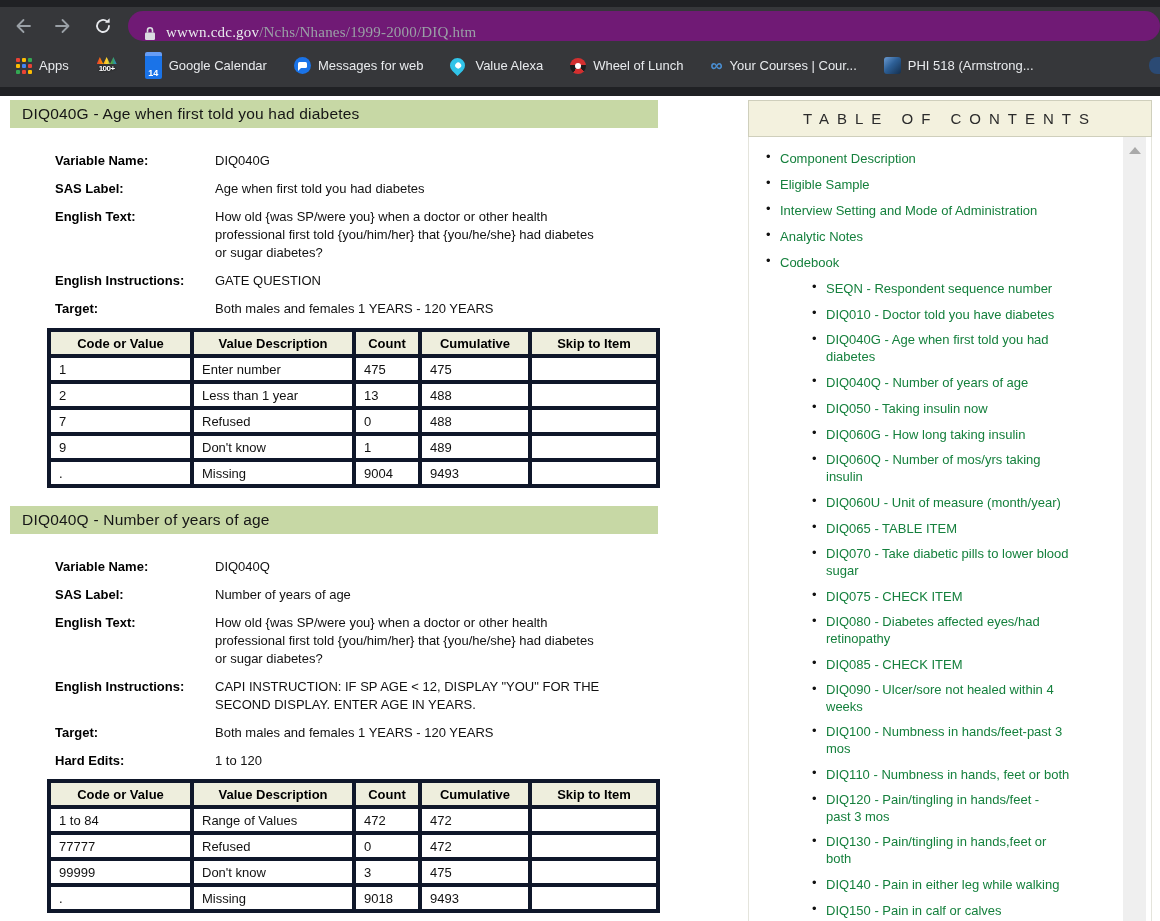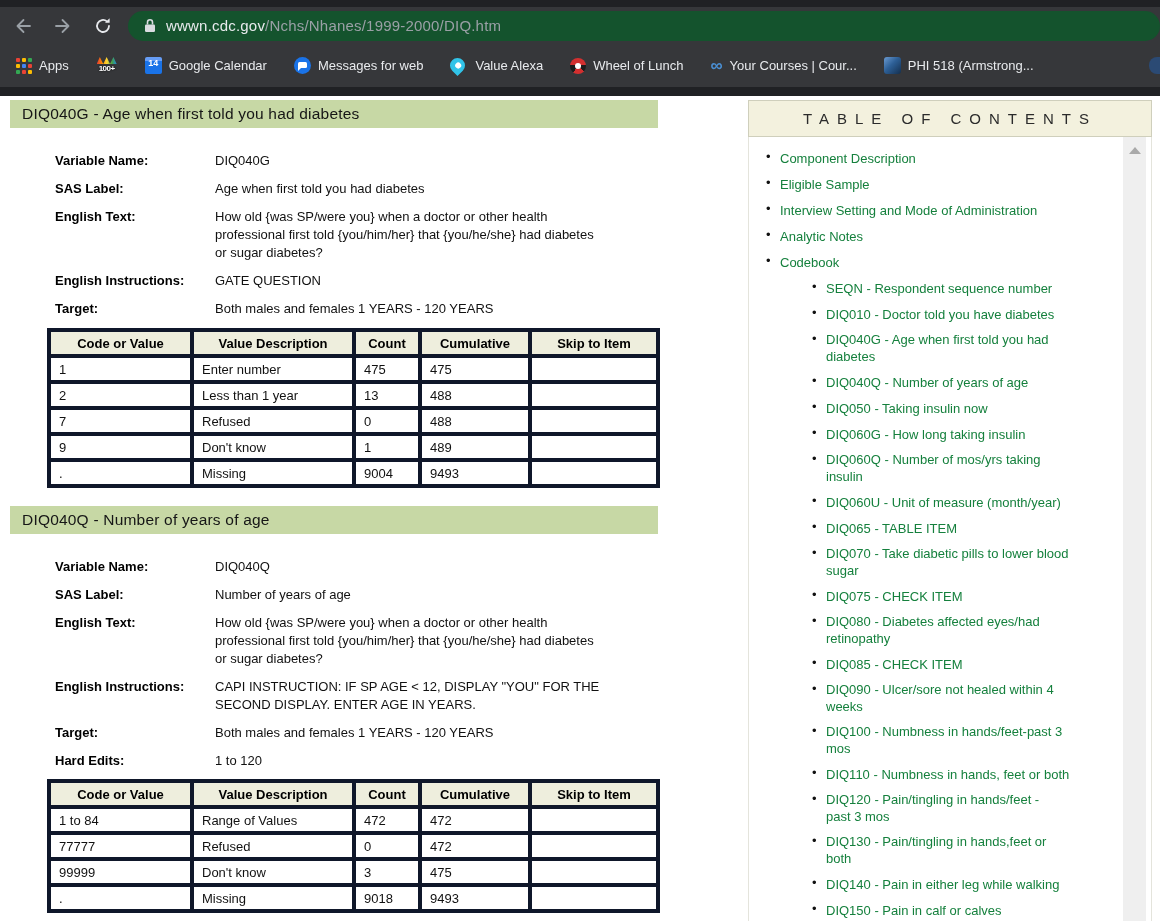--- a/index.html
+++ b/index.html
@@ -4,38 +4,38 @@
 <style>
   * { box-sizing: border-box; margin: 0; padding: 0; }
   html,body { width:1160px; height:921px; }
   body { font-family:"Liberation Sans", sans-serif; background:#fff; position:relative; overflow:hidden; }
 
   
   .chrome { position:absolute; top:0; left:0; width:1160px; height:96px; background:#36373a; }
   .win-strip { position:absolute; top:0; left:0; width:100%; height:7px; background:#202124; }
   .toolbar { position:absolute; top:7px; left:0; width:100%; height:37px; display:flex; align-items:center; }
   .nav-btn { width:34px; height:34px; display:flex; align-items:center; justify-content:center; margin-left:6px; cursor:pointer; flex-shrink:0; }
-  .omnibox { margin-left:8px; flex:1; height:30px; background:#14532d; border-radius:15px; display:flex; align-items:center; padding-left:16px; overflow:hidden; }
+  .omnibox { margin-left:8px; flex:1; height:30px; background:#701a75; border-radius:15px; display:flex; align-items:flex-end; padding-left:16px; overflow:hidden;font-family:Liberation Serif, serif; }
   .lock { margin-right:10px; display:flex; align-items:center; }
   .url { font-size:15px; letter-spacing:.2px; white-space:nowrap; }
   .url .domain { color:#e8eaed; }
   .url .path { color:#9aa0a6; }
 
   .bookmarks { position:absolute; top:44px; left:0; width:100%; height:43px; display:flex; align-items:center; padding-left:16px; }
   .bm { display:flex; align-items:center; margin-right:27px; cursor:pointer; flex-shrink:0; }
   .bm-label { color:#e8eaed; font-size:13px; margin-left:7px; white-space:nowrap; }
   .bottom-strip { position:absolute; top:87px; left:0; width:100%; height:9px; background:#202124; }
 
   
   .i-apps { display:grid; grid-template-columns:repeat(3,4px); grid-template-rows:repeat(3,4px); gap:2px; }
   .i-apps i { border-radius:1px; }
   .i-hundred { width:22px; height:17px; display:flex; flex-direction:column; align-items:center; }
   .i-hundred .rainbow { width:20px; height:7px; background:linear-gradient(90deg,#e53935,#fb8c00,#fdd835,#43a047,#1e88e5); clip-path:polygon(0 100%,16% 0,33% 100%,50% 0,67% 100%,84% 0,100% 100%); }
   .i-hundred b { font-size:8px; line-height:9px; color:#fff; text-shadow:0 0 2px #000; letter-spacing:-0.5px; }
-  .i-cal { width:17px; height:17px; border-radius:2px; background:linear-gradient(180deg,#669df6 0 4px,#1a73e8 4px); display:flex; align-items:flex-start; justify-content:center; }
+  .i-cal { width:17px; height:27px; border-radius:2px; background:linear-gradient(180deg,#669df6 0 4px,#1a73e8 4px); display:flex; align-items:flex-end; justify-content:center; }
   .i-cal span { color:#fff; font-size:9px; font-weight:bold; line-height:12px; }
   .i-msg { width:17px; height:17px; border-radius:50%; background:#1a73e8; position:relative; }
   .i-msg i { position:absolute; left:4px; top:5px; width:9px; height:6px; background:#fff; border-radius:1.5px; }
   .i-msg i:after { content:""; position:absolute; left:0; top:5px; border:2.5px solid transparent; border-left-color:#fff; border-top-color:#fff; }
   .i-alexa { width:15px; height:15px; background:#31c3e8; border-radius:50% 50% 50% 0; transform:rotate(-45deg); position:relative; }
   .i-alexa i { position:absolute; left:4.5px; top:4.5px; width:6px; height:6px; background:#fff; border-radius:50%; }
   .i-wheel { width:16px; height:16px; border-radius:50%; background:conic-gradient(#d32f2f 0 22%, #1c1c1c 22% 37%, #d32f2f 37% 60%, #1c1c1c 60% 78%, #d32f2f 78%); position:relative; }
   .i-wheel i { position:absolute; left:5px; top:5px; width:6px; height:6px; border-radius:50%; background:#fff; }
   .i-canvas { color:#4a8fd3; font-size:17px; font-weight:bold; line-height:16px; }
   .i-phi { width:17px; height:17px; border-radius:3px; background:linear-gradient(135deg,#6b9bd2 0%,#2d5f96 45%,#142f4e 100%); }

